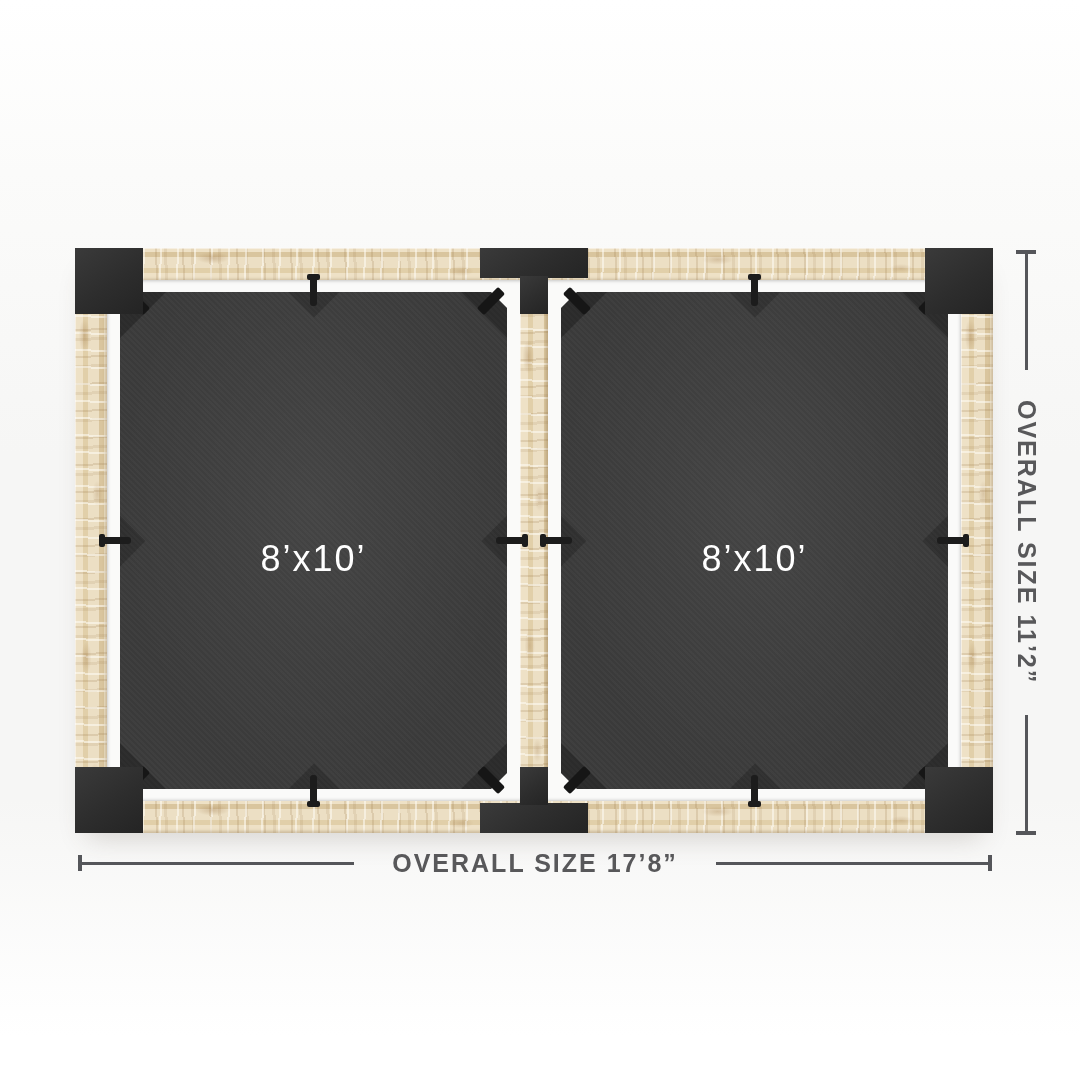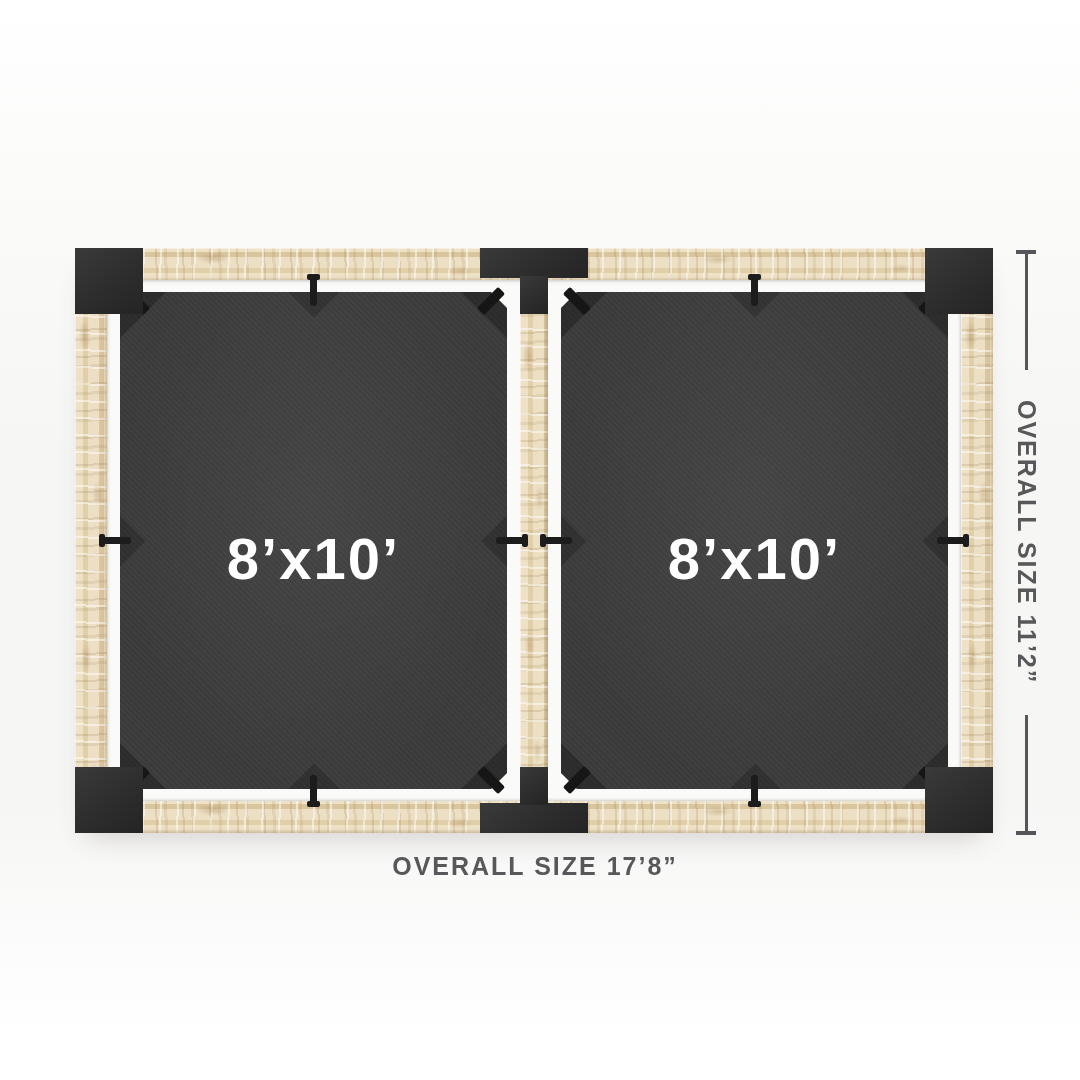--- a/index.html
+++ b/index.html
@@ -59,21 +59,21 @@
   .bay-left{left:32px;}
   .bay-right{left:473px;}
   .sail{position:absolute;left:13px;top:12px;width:387px;height:497px;overflow:hidden;
     display:flex;align-items:center;justify-content:center;
     background-color:var(--sail,#3b3b3b);
     background-image:
       radial-gradient(ellipse at 50% 42%, rgba(255,255,255,.05), rgba(255,255,255,0) 72%),
       repeating-linear-gradient(45deg, rgba(255,255,255,.018) 0 2px, rgba(0,0,0,.018) 2px 4px);
     clip-path:polygon(16px 0, calc(100% - 16px) 0, 100% 16px, 100% calc(100% - 16px),
       calc(100% - 16px) 100%, 16px 100%, 0 calc(100% - 16px), 0 16px);}
-  .sail-label{color:var(--sail-text,#ffffff);font-size:58px;letter-spacing:2px;font-weight:700;margin-top:36px;}
+  .sail-label{color:var(--sail-text,#ffffff);font-size:36px;letter-spacing:2px;font-weight:400;margin-top:36px;}
   .fold{position:absolute;width:46px;height:46px;background:rgba(0,0,0,.26);}
   .fold-tl{top:0;left:0;clip-path:polygon(0 0,100% 0,0 100%);}
   .fold-tr{top:0;right:0;clip-path:polygon(0 0,100% 0,100% 100%);}
   .fold-bl{bottom:0;left:0;clip-path:polygon(0 0,0 100%,100% 100%);}
   .fold-br{bottom:0;right:0;clip-path:polygon(100% 0,100% 100%,0 100%);}
   .dmd{position:absolute;width:36px;height:36px;background:rgba(0,0,0,.18);transform:rotate(45deg);}
   .dmd-top{top:-18px;left:calc(50% - 18px);}
   .dmd-bottom{bottom:-18px;left:calc(50% - 18px);}
   .dmd-left{left:-18px;top:calc(50% - 18px);}
   .dmd-right{right:-18px;top:calc(50% - 18px);}
@@ -88,21 +88,21 @@
   .pin-left{width:32px;height:7px;top:calc(50% - 3.5px);left:-8px;}
   .pin-right{width:32px;height:7px;top:calc(50% - 3.5px);right:-8px;}
   .pin-top::after,.pin-bottom::after{content:"";position:absolute;left:-3px;width:13px;height:6px;background:#1c1c1c;border-radius:2px;}
   .pin-top::after{top:0;} .pin-bottom::after{bottom:0;}
   .pin-left::after,.pin-right::after{content:"";position:absolute;top:-3px;width:6px;height:13px;background:#1c1c1c;border-radius:2px;}
   .pin-left::after{left:0;} .pin-right::after{right:0;}
   
   .dim{position:absolute;display:flex;align-items:center;color:var(--dim-text,#58585a);}
   .dim-line{background:var(--dim-line,#55565a);}
   .dim-label{font-weight:700;font-size:25px;letter-spacing:2px;white-space:nowrap;}
-  .dim-width{left:78px;top:852px;width:914px;height:22px;flex-direction:column;}
+  .dim-width{left:78px;top:852px;width:914px;height:22px;flex-direction:row;}
   .dim-width .dim-cap{width:4px;height:16px;background:var(--dim-line,#55565a);}
   .dim-width .dim-line{height:3px;flex:1;}
   .dim-width .dim-label{margin:0 38px;}
   .dim-height{left:1002px;top:250px;width:48px;height:585px;flex-direction:column;}
   .dim-height .dim-cap{width:20px;height:4px;background:var(--dim-line,#55565a);}
   .dim-height .dim-line{width:3px;flex:1;}
   .dim-height .dim-label{margin:30px 0;writing-mode:vertical-rl;}
 </style>
 </head>
 <body>

